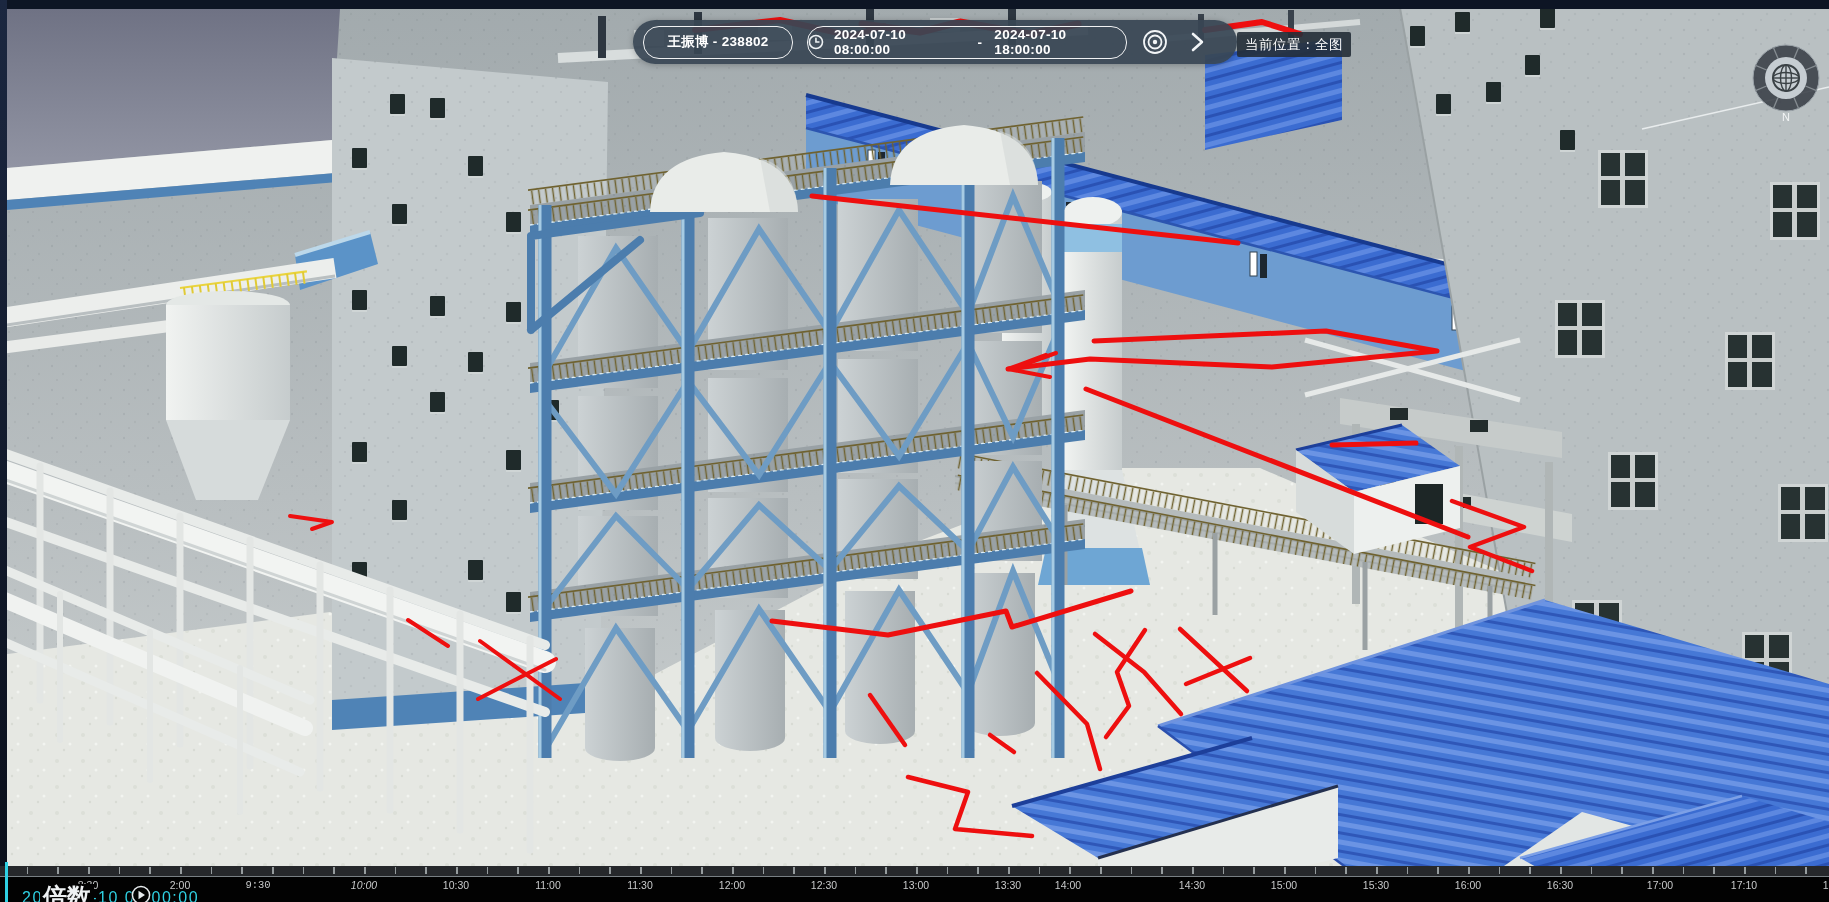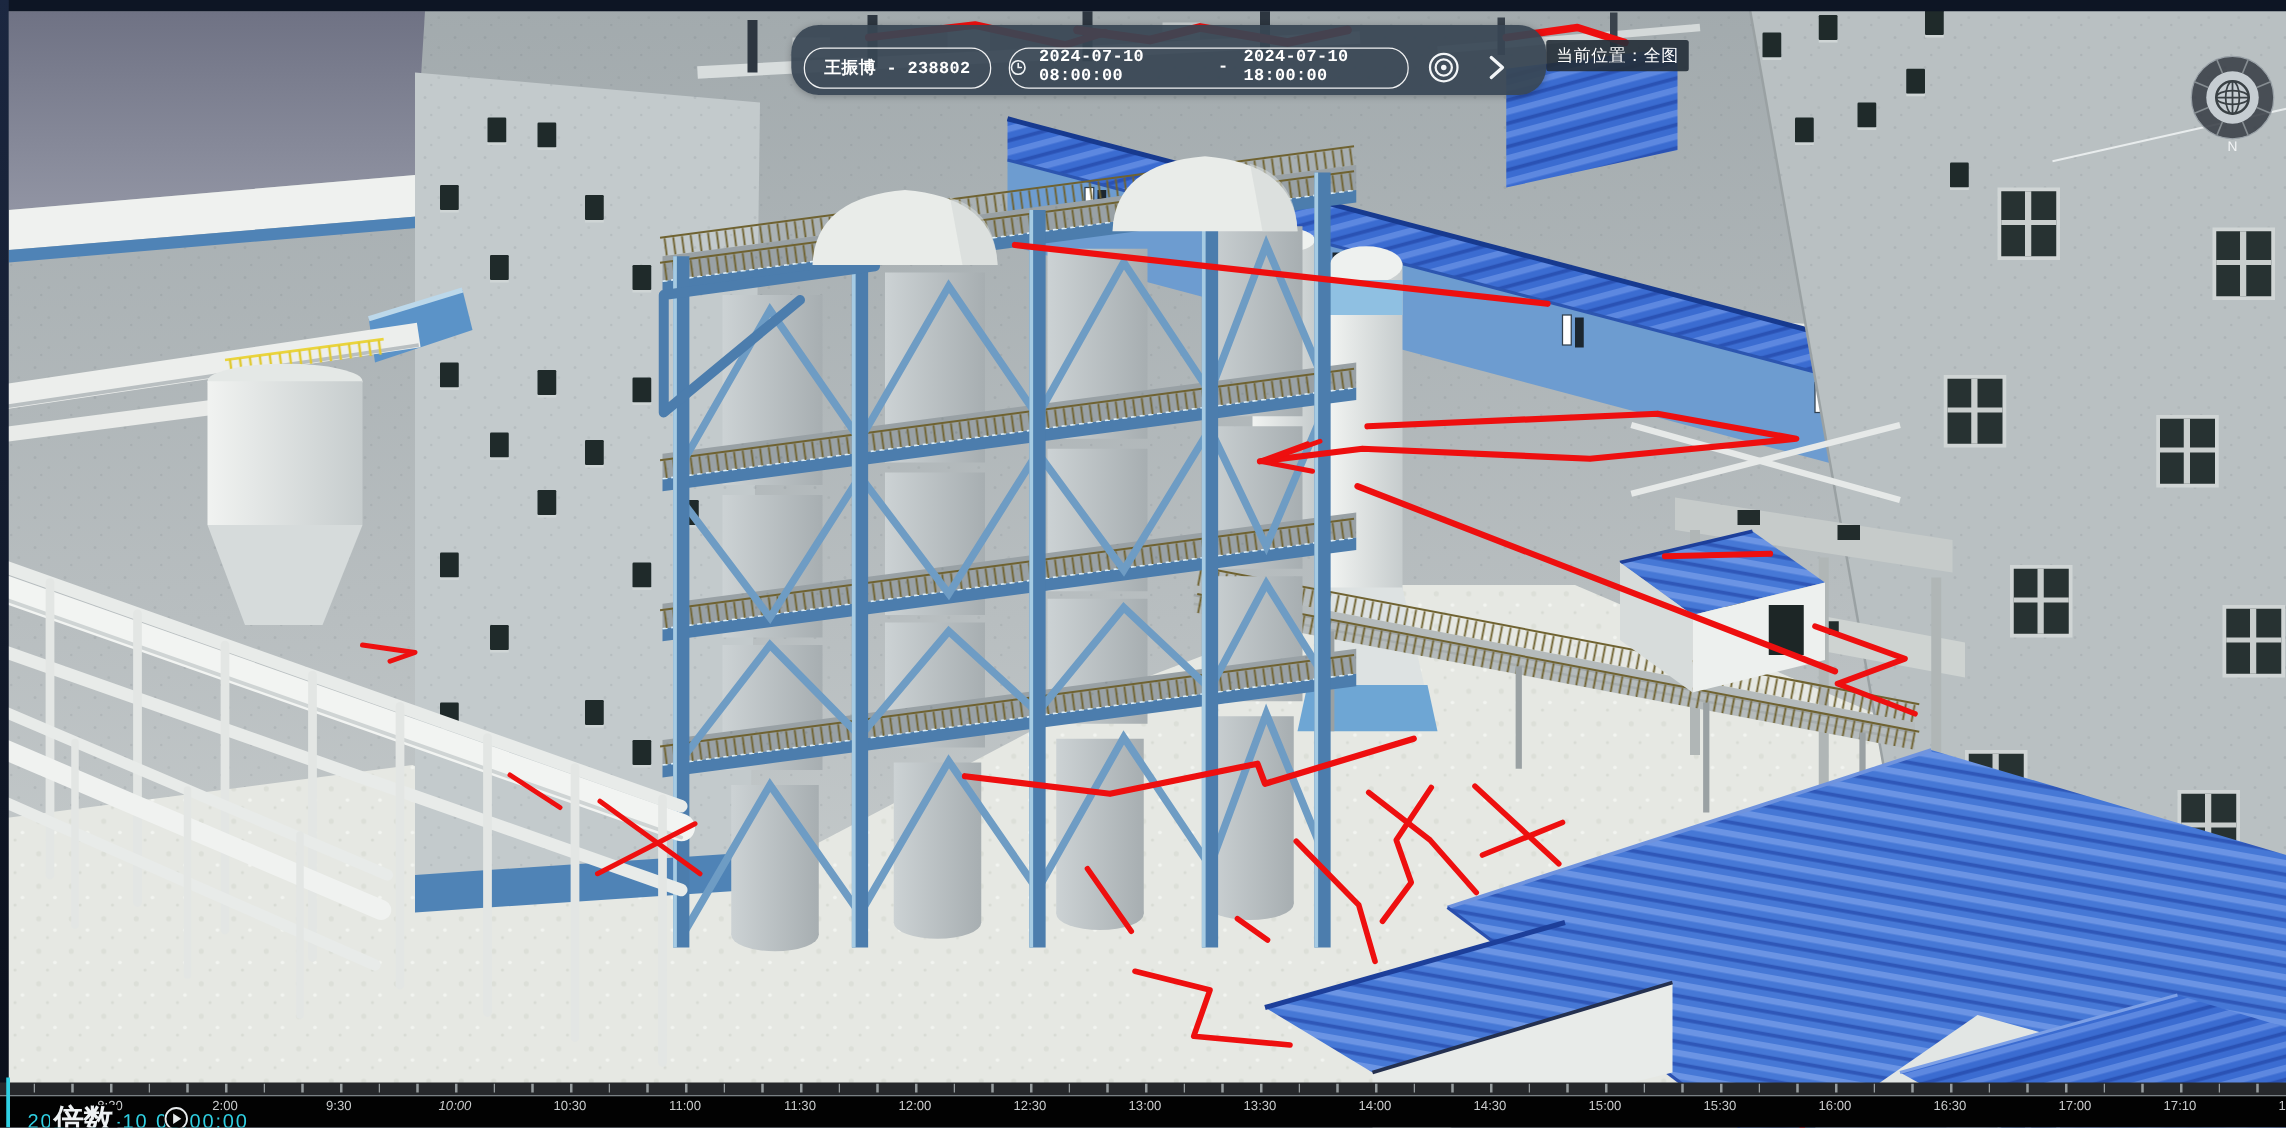--- a/index.html
+++ b/index.html
@@ -3,22 +3,22 @@
 <meta charset="utf-8">
 <style>
   html,body{margin:0;padding:0;}
   body{width:1829px;height:902px;position:relative;overflow:hidden;background:#0d1524;
        font-family:"Liberation Sans",sans-serif;}
   svg text{font-family:"Liberation Sans",sans-serif;}
   
   #scene{position:absolute;left:0;top:0;width:1829px;height:902px;}
   
   .toolbar{position:absolute;left:633px;top:20px;height:44px;display:flex;align-items:center;
-           gap:14px;padding:12px 26px 0 10px;border-radius:22px;background:var(--toolbarBg);
-           box-shadow:0 1px 6px rgba(0,0,0,.25);font-family:Liberation Mono, monospace;}
+           gap:14px;padding:0 26px 0 10px;border-radius:22px;background:var(--toolbarBg);
+           box-shadow:0 1px 6px rgba(0,0,0,.25);}
   .pill{height:31px;border:1px solid rgba(255,255,255,.92);border-radius:16px;display:flex;
         align-items:center;justify-content:center;color:#fff;font-size:13.5px;font-weight:600;
         letter-spacing:.3px;cursor:pointer;}
   .pill.person{width:148px;}
   .pill.dt{width:318px;gap:10px;}
   .iconbtn{background:none;border:none;padding:0;margin:0;cursor:pointer;display:flex;
            align-items:center;justify-content:center;width:28px;height:28px;}
   .sep{margin:0 2px;}
   
   .loc-badge{position:absolute;left:1237px;top:32px;height:25px;display:flex;align-items:center;
@@ -567,30 +567,30 @@
       <i class="tick" style="left: 1652px;"></i>
       <i class="tick" style="left: 1682.67px;"></i>
       <i class="tick" style="left: 1713.33px;"></i>
       <i class="tick" style="left: 1744px;"></i>
       <i class="tick" style="left: 1774.67px;"></i>
       <i class="tick" style="left: 1805.33px;"></i>
     </div>
   <div class="tl-labels">
       <span class="tl-label" style="left: 88px;">8:30</span>
       <span class="tl-label" style="left: 180px;">2:00</span>
-      <span class="tl-label" style="left: 271px;">9:30</span>
+      <span class="tl-label" style="left: 258px; font-family: Liberation Mono, monospace;">9:30</span>
       <span class="tl-label" style="left: 364px; font-style: italic;">10:00</span>
       <span class="tl-label" style="left: 456px;">10:30</span>
       <span class="tl-label" style="left: 548px;">11:00</span>
       <span class="tl-label" style="left: 640px; text-align: right;">11:30</span>
       <span class="tl-label" style="left: 732px;">12:00</span>
       <span class="tl-label" style="left: 824px;">12:30</span>
       <span class="tl-label" style="left: 916px;">13:00</span>
       <span class="tl-label" style="left: 1008px;">13:30</span>
-      <span class="tl-label" style="left: 1100px;">14:00</span>
+      <span class="tl-label" style="left: 1068px;">14:00</span>
       <span class="tl-label" style="left: 1192px;">14:30</span>
       <span class="tl-label" style="left: 1284px;">15:00</span>
       <span class="tl-label" style="left: 1376px;">15:30</span>
       <span class="tl-label" style="left: 1468px;">16:00</span>
       <span class="tl-label" style="left: 1560px; text-align: right;">16:30</span>
       <span class="tl-label" style="left: 1660px;">17:00</span>
       <span class="tl-label" style="left: 1744px;">17:10</span>
       <span class="tl-label" style="left: 1836px;">18:00</span>
     </div>
   <div class="playhead"></div>

